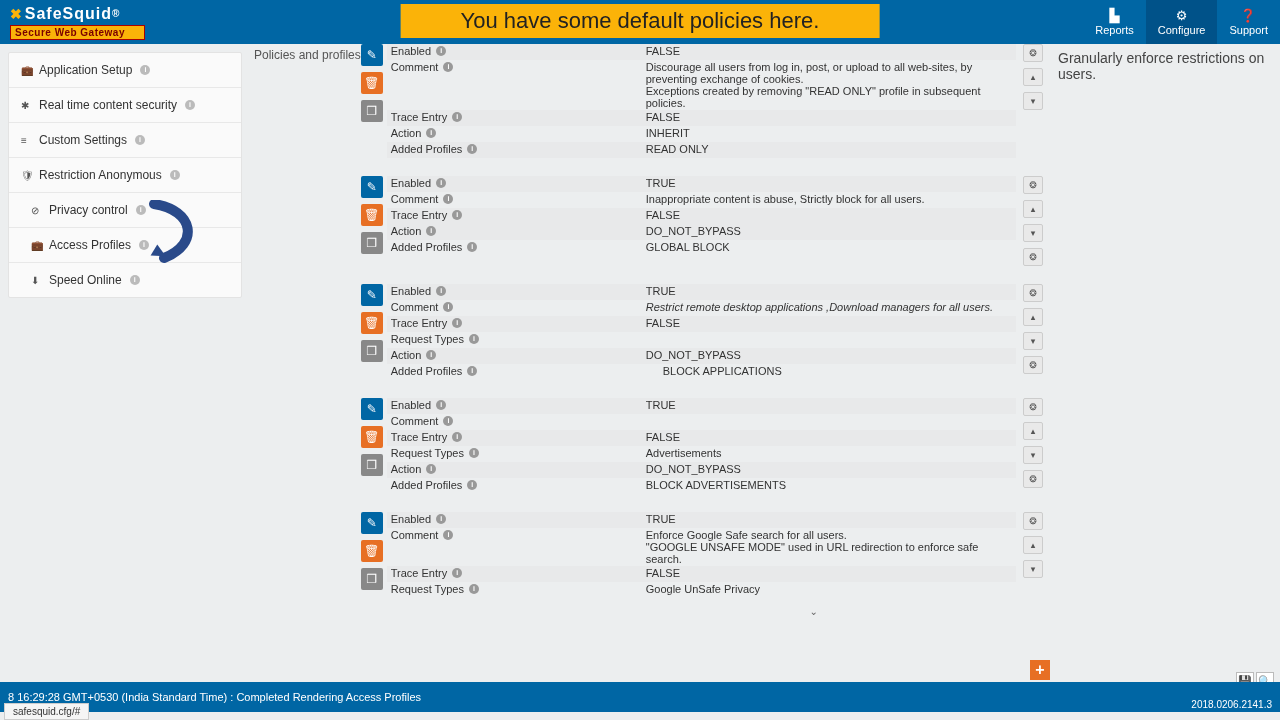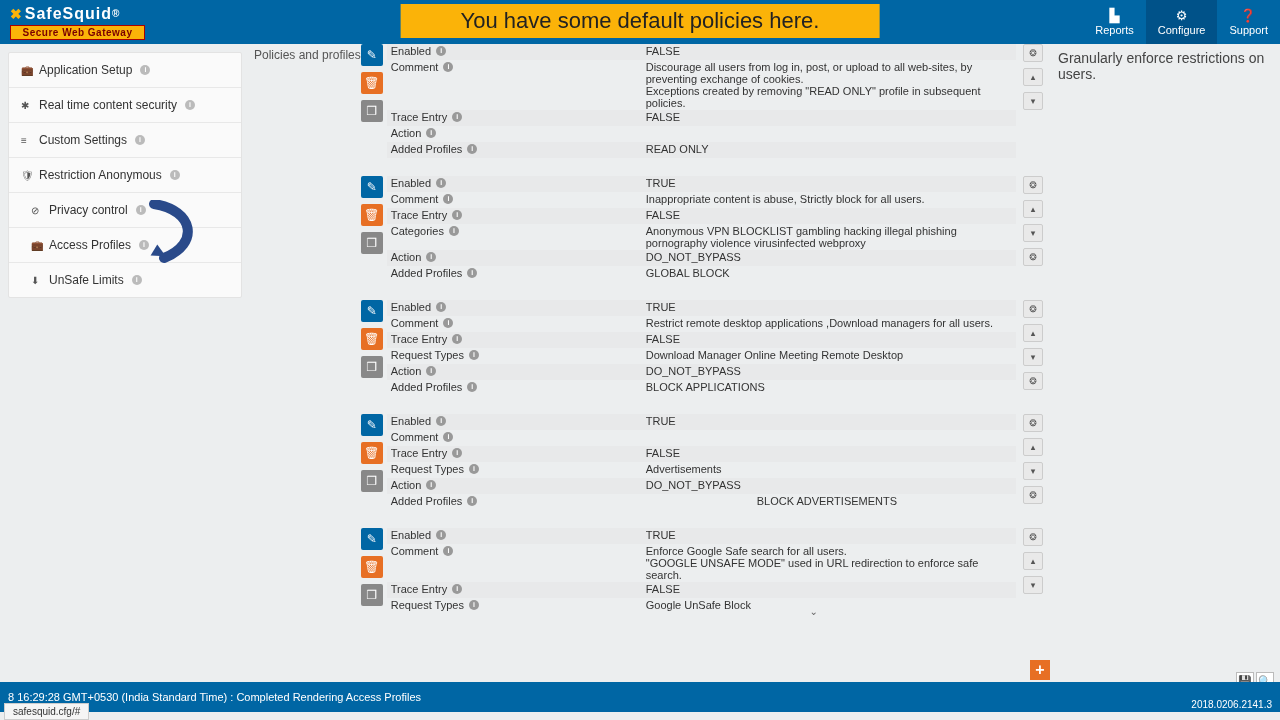--- a/index.html
+++ b/index.html
@@ -1,21 +1,21 @@
 <!DOCTYPE html>
 <html><head>
 <meta charset="utf-8">
 <style>
 * { box-sizing: border-box; margin: 0; padding: 0; }
 body { font-family: "Segoe UI", Arial, sans-serif; font-size: 12px; background: #eceeef; color: #333; width: 1280px; height: 720px; overflow: hidden; position: relative; }
 .header { background: #0066a4; color: #fff; height: 44px; display: flex; align-items: center; position: relative; }
 .logo { display: flex; flex-direction: column; padding: 2px 10px; width: 155px; }
 .logo-top { font-family: Arial; font-weight: bold; font-size: 16px; color: #fff; letter-spacing: 1px; display: flex; align-items: center; }
 .logo-top .x { font-size: 14px; color: #fbb308; margin-right: 2px; }
-.logo-sub { background: #fbb308; color: #7a0000; font-size: 10px; font-weight: bold; text-align: center; padding: 1px 4px; margin-top: 2px; border: 1px solid #a00; letter-spacing: 0.5px; }
+.logo-sub { background: #fbb308; color: #7a0000; font-size: 10px; font-weight: bold; padding: 1px 4px; margin-top: 2px; border: 1px solid #a00; letter-spacing: 0.5px; }
 .banner { position: absolute; left: 50%; transform: translateX(-50%); background: #fbb308; color: #222; font-size: 22px; padding: 4px 60px; top: 4px; }
 .topnav { margin-left: auto; display: flex; height: 100%; }
 .topnav-item { color: #fff; font-size: 11px; display: flex; flex-direction: column; align-items: center; justify-content: center; padding: 0 12px; cursor: pointer; }
 .topnav-item.active { background: #005289; }
 .topnav-item .ticon { font-size: 13px; margin-bottom: 1px; }
 .main { display: flex; height: 635px; }
 .sidebar { width: 250px; padding: 8px; flex-shrink: 0; }
 .sidecard { background: #fafafa; border: 1px solid #e3e3e3; border-radius: 2px; }
 .side-item { padding: 10px 12px; border-bottom: 1px solid #e8e8e8; font-size: 12px; color: #333; cursor: pointer; display: flex; align-items: center; gap: 6px; }
 .side-item:last-child { border-bottom: none; }
@@ -111,21 +111,21 @@
         <span>Privacy control</span>
         <span class="info-dot">i</span>
       </div>
       <div class="side-item side-sub">
         <span class="sicon">💼</span>
         <span>Access Profiles</span>
         <span class="info-dot">i</span>
       </div>
       <div class="side-item side-sub">
         <span class="sicon">⬇</span>
-        <span>UnSafe Limits</span>
+        <span>Speed Online</span>
         <span class="info-dot">i</span>
       </div>
     </div>
     <div class="arrow-annotation">
       <svg viewBox="0 0 60 70">
         <path d="M 8 4 C 48 10 54 44 18 58" stroke="#2a4a8a" stroke-width="10" fill="none" stroke-linecap="round"></path>
         <path d="M 4 52 L 18 58 L 14 44 Z" fill="#2a4a8a" transform="rotate(-20 14 52)"></path>
       </svg>
     </div>
   </div>
@@ -160,20 +160,21 @@
                 <span>Trace Entry</span>
                 <span class="info-dot">i</span>
               </div>
               <div class="row-value" style="white-space: pre-line;">FALSE</div>
             </div>
             <div class="row">
               <div class="row-label">
                 <span>Action</span>
                 <span class="info-dot">i</span>
               </div>
+              <div class="row-value" style="white-space: pre-line;">INHERIT</div>
             </div>
             <div class="row gray">
               <div class="row-label">
                 <span>Added Profiles</span>
                 <span class="info-dot">i</span>
               </div>
               <div class="row-value" style="white-space: pre-line;">READ ONLY</div>
             </div>
           </div>
           <div class="policy-side">
@@ -203,27 +204,20 @@
               </div>
               <div class="row-value" style="white-space: pre-line;">Inappropriate content is abuse, Strictly block for all users.</div>
             </div>
             <div class="row gray">
               <div class="row-label">
                 <span>Trace Entry</span>
                 <span class="info-dot">i</span>
               </div>
               <div class="row-value" style="white-space: pre-line;">FALSE</div>
             </div>
-            <div class="row">
-              <div class="row-label">
-                <span>Categories</span>
-                <span class="info-dot">i</span>
-              </div>
-              <div class="row-value" style="white-space: pre-line;">Anonymous VPN  BLOCKLIST  gambling  hacking  illegal  phishing  pornography  violence  virusinfected  webproxy</div>
-            </div>
             <div class="row gray">
               <div class="row-label">
                 <span>Action</span>
                 <span class="info-dot">i</span>
               </div>
               <div class="row-value" style="white-space: pre-line;">DO_NOT_BYPASS</div>
             </div>
             <div class="row">
               <div class="row-label">
                 <span>Added Profiles</span>
@@ -251,49 +245,48 @@
                 <span>Enabled</span>
                 <span class="info-dot">i</span>
               </div>
               <div class="row-value" style="white-space: pre-line;">TRUE</div>
             </div>
             <div class="row">
               <div class="row-label">
                 <span>Comment</span>
                 <span class="info-dot">i</span>
               </div>
-              <div class="row-value" style="white-space: pre-line;">Restrict remote desktop applications ,Download managers for all users.</div>
+              <div class="row-value" style="white-space: pre-line; font-style: italic;">Restrict remote desktop applications ,Download managers for all users.</div>
             </div>
             <div class="row gray">
               <div class="row-label">
                 <span>Trace Entry</span>
                 <span class="info-dot">i</span>
               </div>
               <div class="row-value" style="white-space: pre-line;">FALSE</div>
             </div>
             <div class="row">
               <div class="row-label">
                 <span>Request Types</span>
                 <span class="info-dot">i</span>
               </div>
-              <div class="row-value" style="white-space: pre-line;">Download Manager  Online Meeting  Remote Desktop</div>
             </div>
             <div class="row gray">
               <div class="row-label">
                 <span>Action</span>
                 <span class="info-dot">i</span>
               </div>
               <div class="row-value" style="white-space: pre-line;">DO_NOT_BYPASS</div>
             </div>
             <div class="row">
               <div class="row-label">
                 <span>Added Profiles</span>
                 <span class="info-dot">i</span>
               </div>
-              <div class="row-value" style="white-space: pre-line;">BLOCK APPLICATIONS</div>
+              <div class="row-value" style="white-space: pre-line; margin-left: 17px;">BLOCK APPLICATIONS</div>
             </div>
           </div>
           <div class="policy-side">
             <div class="sbtn">❂</div>
             <div class="sbtn">▴</div>
             <div class="sbtn">▾</div>
             <div class="sbtn">❂</div>
           </div>
         </div>
         <div class="policy">
@@ -335,21 +328,21 @@
                 <span>Action</span>
                 <span class="info-dot">i</span>
               </div>
               <div class="row-value" style="white-space: pre-line;">DO_NOT_BYPASS</div>
             </div>
             <div class="row">
               <div class="row-label">
                 <span>Added Profiles</span>
                 <span class="info-dot">i</span>
               </div>
-              <div class="row-value" style="white-space: pre-line; text-align: center;">BLOCK ADVERTISEMENTS</div>
+              <div class="row-value" style="white-space: pre-line;">BLOCK ADVERTISEMENTS</div>
             </div>
           </div>
           <div class="policy-side">
             <div class="sbtn">❂</div>
             <div class="sbtn">▴</div>
             <div class="sbtn">▾</div>
             <div class="sbtn">❂</div>
           </div>
         </div>
         <div class="policy">
@@ -379,21 +372,21 @@
                 <span>Trace Entry</span>
                 <span class="info-dot">i</span>
               </div>
               <div class="row-value" style="white-space: pre-line;">FALSE</div>
             </div>
             <div class="row">
               <div class="row-label">
                 <span>Request Types</span>
                 <span class="info-dot">i</span>
               </div>
-              <div class="row-value" style="white-space: pre-line;">Google UnSafe Block</div>
+              <div class="row-value" style="white-space: pre-line;">Google UnSafe Privacy</div>
             </div>
           </div>
           <div class="policy-side">
             <div class="sbtn">❂</div>
             <div class="sbtn">▴</div>
             <div class="sbtn">▾</div>
           </div>
         </div>
       </div>
     <div class="down-caret">⌄</div>

